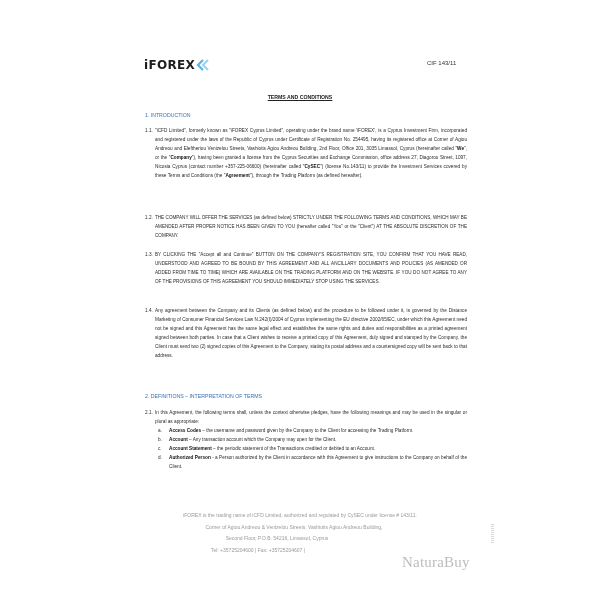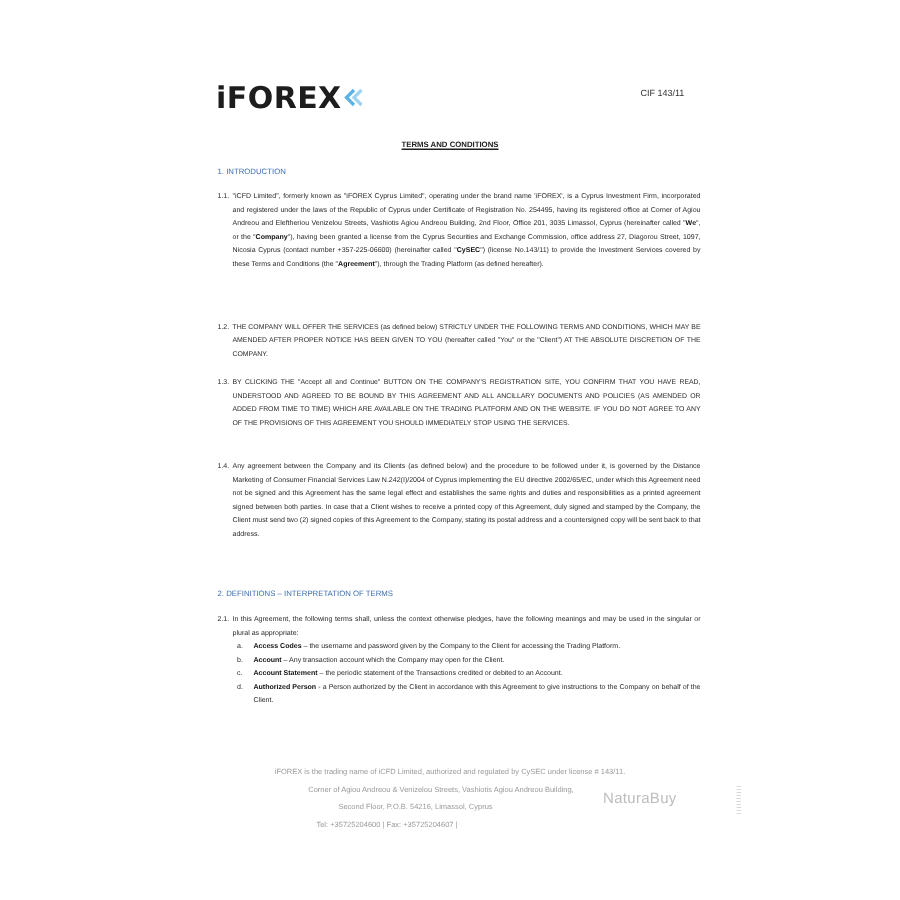--- a/index.html
+++ b/index.html
@@ -1,37 +1,37 @@
 <!DOCTYPE html>
 <html><head>
 <meta charset="utf-8">
 <style>
   html, body { margin:0; padding:0; background:#ffffff; }
   body { width:600px; height:600px; position:relative; overflow:hidden; font-family:"Liberation Sans", sans-serif; color:#222; }
   .page { position:absolute; left:0; top:0; width:600px; height:600px; background:#fff; }
   .logo { position:absolute; left:144px; top:54px; height:22px; display:flex; align-items:center; }
-  .logo-text { font-family:"DejaVu Sans", sans-serif; font-weight:bold; font-size:20px; letter-spacing:0.3px; color:#1d1d1d; line-height:22px; }
+  .logo-text { font-family:"DejaVu Sans", sans-serif; font-weight:bold; font-size:12px; letter-spacing:0.3px; color:#1d1d1d; line-height:22px; }
   .logo-chev { display:inline-flex; margin-left:1px; }
   .cif { position:absolute; left:427px; top:60px; font-size:6px; color:#333; }
   .title { position:absolute; left:0; width:600px; top:94px; text-align:center; font-size:5.2px; font-weight:bold; text-decoration:underline; color:#222; }
   .sec-head { position:absolute; left:145px; font-size:5.2px; color:#3a6fb0; }
   .para { position:absolute; left:145px; width:322px; font-size:4.7px; line-height:8.9px; color:#2a2a2a; }
   .para .num { position:absolute; left:0; top:0; }
   .para .body { margin-left:10px; text-align:justify; }
   .para.caps .body { font-size:4.6px; }
   .list { position:absolute; left:155px; width:312px; font-size:4.7px; line-height:8.9px; color:#2a2a2a; }
   .li { position:relative; padding-left:14px; text-align:justify; }
   .li .mk { position:absolute; left:3px; top:0; }
   b { font-weight:bold; color:#111; }
   .footer { position:absolute; left:0; width:600px; top:510px; font-size:5px; line-height:11.5px; color:#9a9a9a; text-align:center; }
   .footer div:nth-child(1) { margin-left:0; }
   .footer div:nth-child(2) { margin-left:-12px; }
   .footer div:nth-child(3) { margin-left:-46px; }
   .footer div:nth-child(4) { margin-left:-84px; }
-  .watermark { position:absolute; left:402px; top:527px; font-family:Liberation Sans, sans-serif; font-size:10px; color:#bdbdbd; letter-spacing:0.2px; }
+  .watermark { position:absolute; left:402px; top:554px; font-family:Liberation Serif, serif; font-size:15px; color:#bdbdbd; letter-spacing:0.2px; }
   .wm-side { position:absolute; left:491px; top:524px; width:3px; height:20px; background:repeating-linear-gradient(to bottom,#d8d8d8 0 1px,#fff 1px 2px); }
 </style>
 </head>
 <body>
 
 <div class="page">
 
   <div class="logo">
     <span class="logo-text">iFOREX</span>
     <span class="logo-chev">

